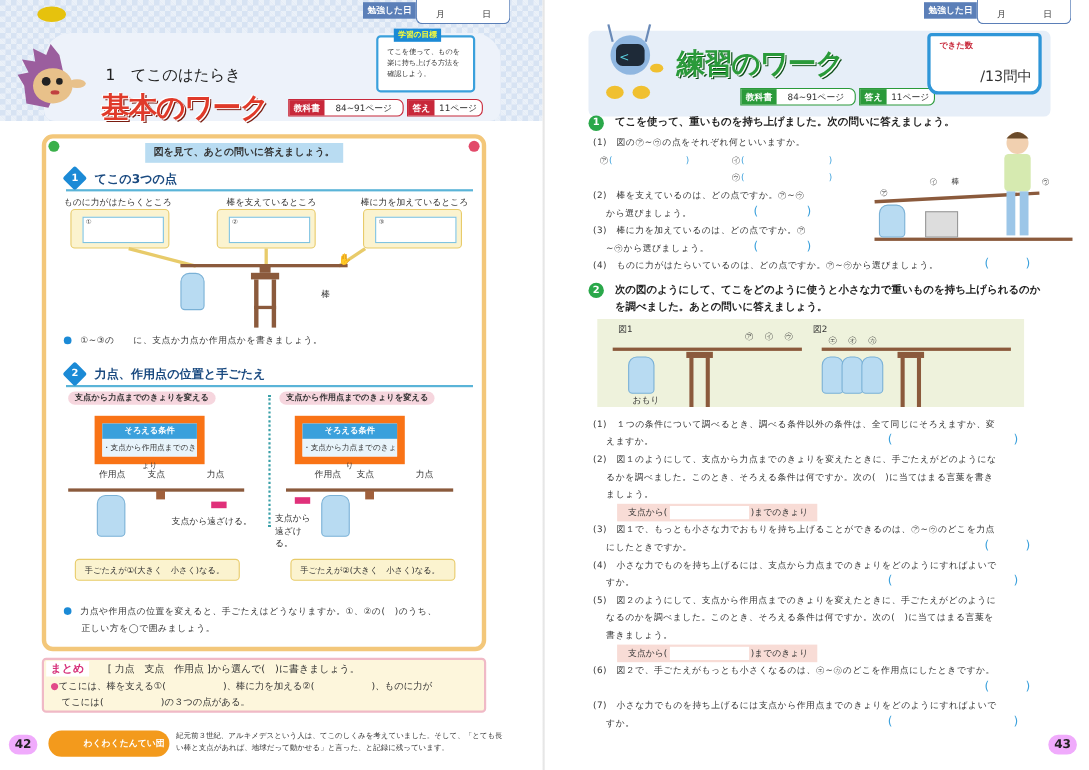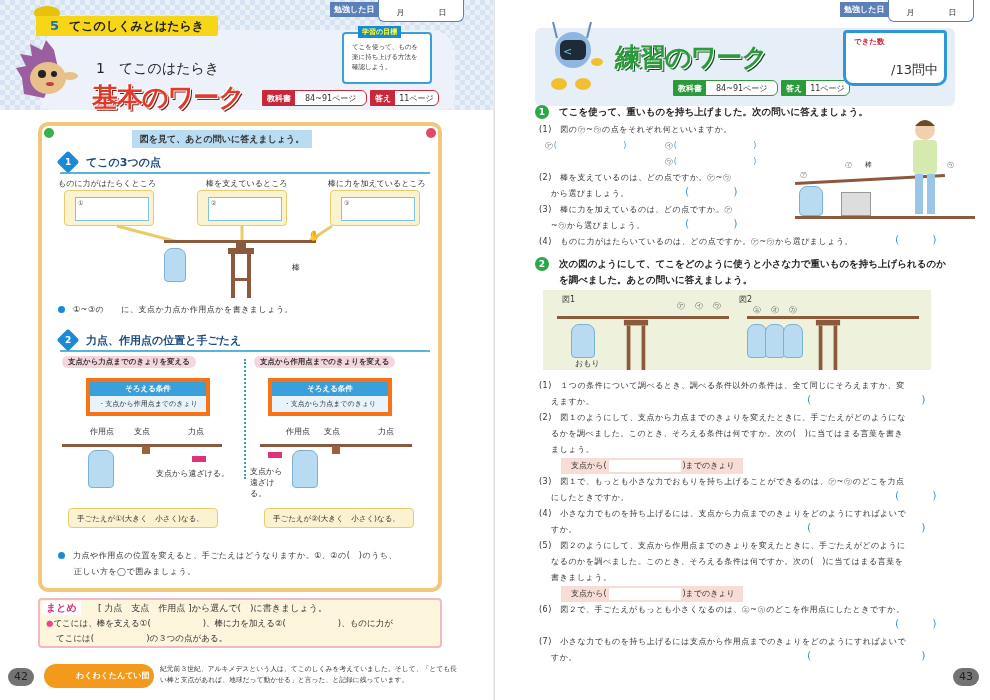--- a/index.html
+++ b/index.html
@@ -35,32 +35,32 @@
 .sec-title{font-size:11px;font-weight:bold;color:#1a4a80}
 .lbl{position:absolute;font-size:8px;color:#333}
 .callout{position:absolute;width:90px;height:36px;background:#fbf3cf;border:1px solid #e8cb6a;border-radius:4px}
 .callout .inner{position:absolute;left:10px;top:6px;width:74px;height:24px;background:#fff;border:1px solid #7fc3e0;font-size:6px;padding:1px 2px;color:#555}
 .bar{position:absolute;height:3px;background:#8b5a3c}
 .stool{position:absolute;width:26px;height:56px}
 .weight{position:absolute;width:22px;height:34px;background:#b8dbf2;border:1px solid #7ab1d6;border-radius:8px 8px 4px 4px}
 .q-line{position:absolute;font-size:8px;color:#333;letter-spacing:.5px}
 .bullet{display:inline-block;width:7px;height:7px;border-radius:50%;background:#1b8ad6;margin-right:8px;vertical-align:middle}
 .pink-tag{position:absolute;background:#f6d6de;border-radius:8px;font-size:7.5px;font-weight:bold;padding:1px 6px;color:#333}
-.cond{position:absolute;width:124px;border:4px solid #f97316}
+.cond{position:absolute;width:100px;border:7px solid #f97316}
 .cond .h{background:#3aa0dc;color:#fff;font-size:7.5px;font-weight:bold;text-align:center;height:14px;line-height:14px}
 .cond .b{background:#e8f4fb;font-size:7px;text-align:center;height:16px;line-height:16px}
 .dotv{position:absolute;left:202px;top:233px;width:0;height:120px;border-left:2px dotted #3aa0a8}
 .answer-bubble{position:absolute;width:150px;height:20px;background:#fbf3cf;border:1px solid #e8cb6a;border-radius:4px;font-size:7.5px;line-height:20px;padding-left:8px}
 .arrow{position:absolute;width:14px;height:6px;background:#e0307a}
 .matome{position:absolute;left:38px;top:598px;width:404px;height:50px;background:#fdf6dc;border:2px solid #f0b9c6;border-radius:4px}
 .matome .tag{position:absolute;left:2px;top:1px;background:#fff;color:#d6307a;font-size:10px;font-weight:900;padding:0 4px}
 .matome .row{position:absolute;font-size:8.5px;color:#333;white-space:nowrap}
 .paren{color:#3aa0dc}
 .blank-p{display:inline-block;width:52px}
-.pageno{position:absolute;top:668px;width:26px;height:18px;border-radius:9px;background:#737373;font-size:11px;font-weight:normal;text-align:center;line-height:18px;color:#222}
+.pageno{position:absolute;top:668px;width:26px;height:18px;border-radius:9px;background:#f0abfc;font-size:11px;font-weight:bold;text-align:center;line-height:18px;color:#222}
 .tantei{position:absolute;left:44px;top:664px;width:110px;height:24px;background:#f39a1c;border-radius:12px;color:#fff;font-size:8px;font-weight:bold;line-height:24px;padding-left:32px}
 .trivia{position:absolute;left:160px;top:664px;width:300px;font-size:6.8px;line-height:11px;color:#333}
 
 .r-hdr{position:absolute;left:40px;top:28px;width:420px;height:78px;background:#e6eef8;border-radius:6px}
 .r-title{position:absolute;left:120px;top:40px;font-size:26px;font-weight:bold;color:#2a9a3a;text-shadow:1px 1px 0 #fff,2px 2px 0 #0d4d18;letter-spacing:-1px}
 .robot{position:absolute;left:48px;top:22px;width:62px;height:70px}
 .done-book{position:absolute;left:348px;top:30px;width:104px;height:56px;background:#fff;border:3px solid #2f96d8;border-radius:4px 4px 10px 10px}
 .done-book .t{position:absolute;left:8px;top:4px;color:#c8283a;font-size:7.5px;font-weight:bold}
 .done-book .c{position:absolute;right:6px;bottom:4px;font-size:13px}
 .q-head{position:absolute;left:40px;display:flex;align-items:flex-start;font-size:9.5px;font-weight:bold;color:#222;width:420px;line-height:16px}
@@ -71,21 +71,20 @@
 .pinkfill{position:absolute;left:66px;height:16px;background:#f8dcd6;font-size:8px;line-height:16px;padding-left:10px;width:182px}
 .pinkfill .blank{display:inline-block;width:72px;height:12px;background:#fff;vertical-align:middle;margin:0 2px}
 </style>
 </head>
 <body>
 
 <div class="page left">
   <div class="hdr-bg"></div>
   <div class="cloud"></div>
   <div class="tape"></div>
-  <div class="unit-tag"><span class="num">5</span><span>てこのしくみとはたらき</span></div>
 
   <div class="studied" style="left:330px">
     <span class="lab">勉強した日</span>
     <div class="box">
       <span>月</span>
       <span>日</span>
     </div>
   </div>
 
   <svg class="hedgehog" viewBox="0 0 70 66">

